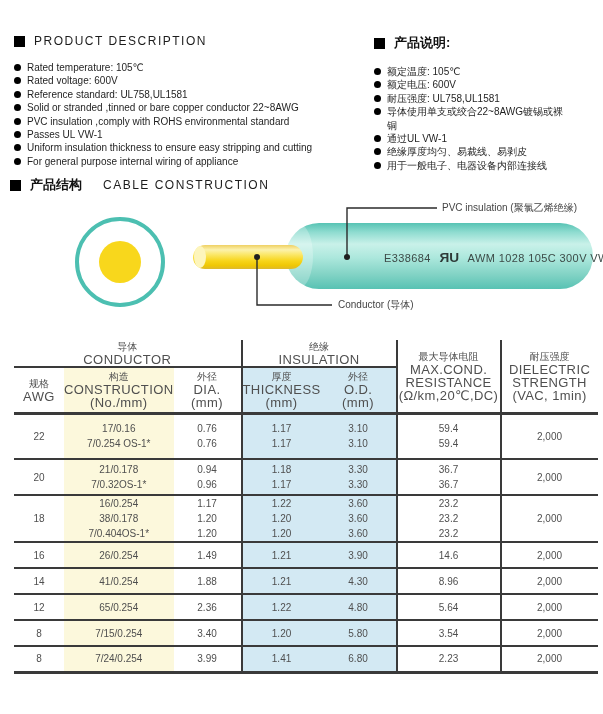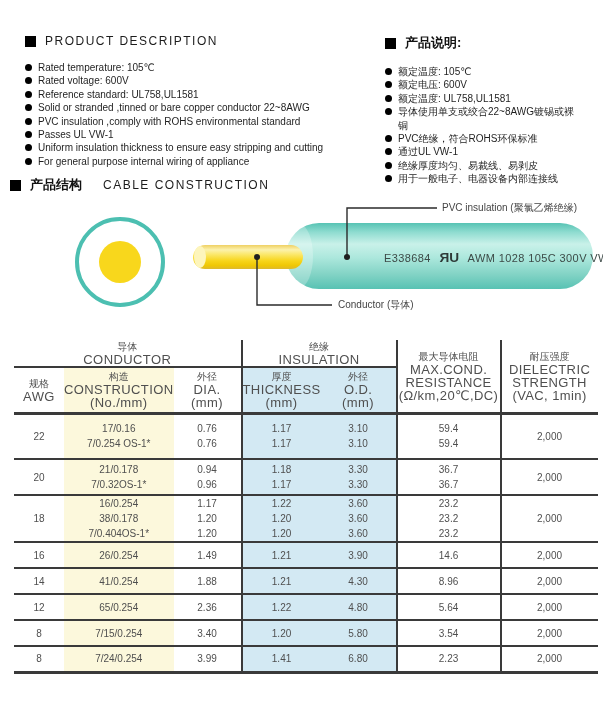--- a/index.html
+++ b/index.html
@@ -12,21 +12,21 @@
     --c-text-gray:#4F4F4F;
   }
   *{margin:0;padding:0;box-sizing:border-box;}
   html,body{background:#fff;}
   body{
     width:603px;height:714px;position:relative;overflow:hidden;
     font-family:"Liberation Sans","DejaVu Sans",sans-serif;
     color:var(--c-text);
   }
   
-  .top-cols{position:absolute;top:34px;left:15px;width:561px;display:flex;}
+  .top-cols{position:absolute;top:34px;left:4px;width:561px;display:flex;}
   .col-en{width:362px;padding-left:10px;flex:none;}
   .col-cn{flex:1;padding-left:8px;}
   .sec-title{display:flex;align-items:center;gap:9px;margin-bottom:13px;}
   .sq{width:11px;height:11px;background:#000;flex:none;}
   .sec-title .t-en{font-size:12px;letter-spacing:1.5px;color:#1c1c1c;}
   .sec-title .t-cn{font-size:13px;font-weight:bold;color:#111;}
   ul.bullets{list-style:none;}
   ul.bullets li{display:flex;align-items:flex-start;gap:6px;line-height:13.4px;font-size:10px;color:#1f1f1f;}
   ul.bullets .dot{width:7px;height:7px;border-radius:50%;background:#000;flex:none;margin-top:3px;}
   
@@ -116,29 +116,25 @@
         <li>
           <span class="dot"></span>
           <span>额定温度: 105℃</span>
         </li>
         <li>
           <span class="dot"></span>
           <span>额定电压: 600V</span>
         </li>
         <li>
           <span class="dot"></span>
-          <span>额定温度: UL758,UL1581</span>
+          <span>耐压强度: UL758,UL1581</span>
         </li>
         <li>
           <span class="dot"></span>
           <span>导体使用单支或绞合22~8AWG镀锡或裸铜</span>
-        </li>
-        <li>
-          <span class="dot"></span>
-          <span>PVC绝缘，符合ROHS环保标准</span>
         </li>
         <li>
           <span class="dot"></span>
           <span>通过UL VW-1</span>
         </li>
         <li>
           <span class="dot"></span>
           <span>绝缘厚度均匀、易裁线、易剥皮</span>
         </li>
         <li>

